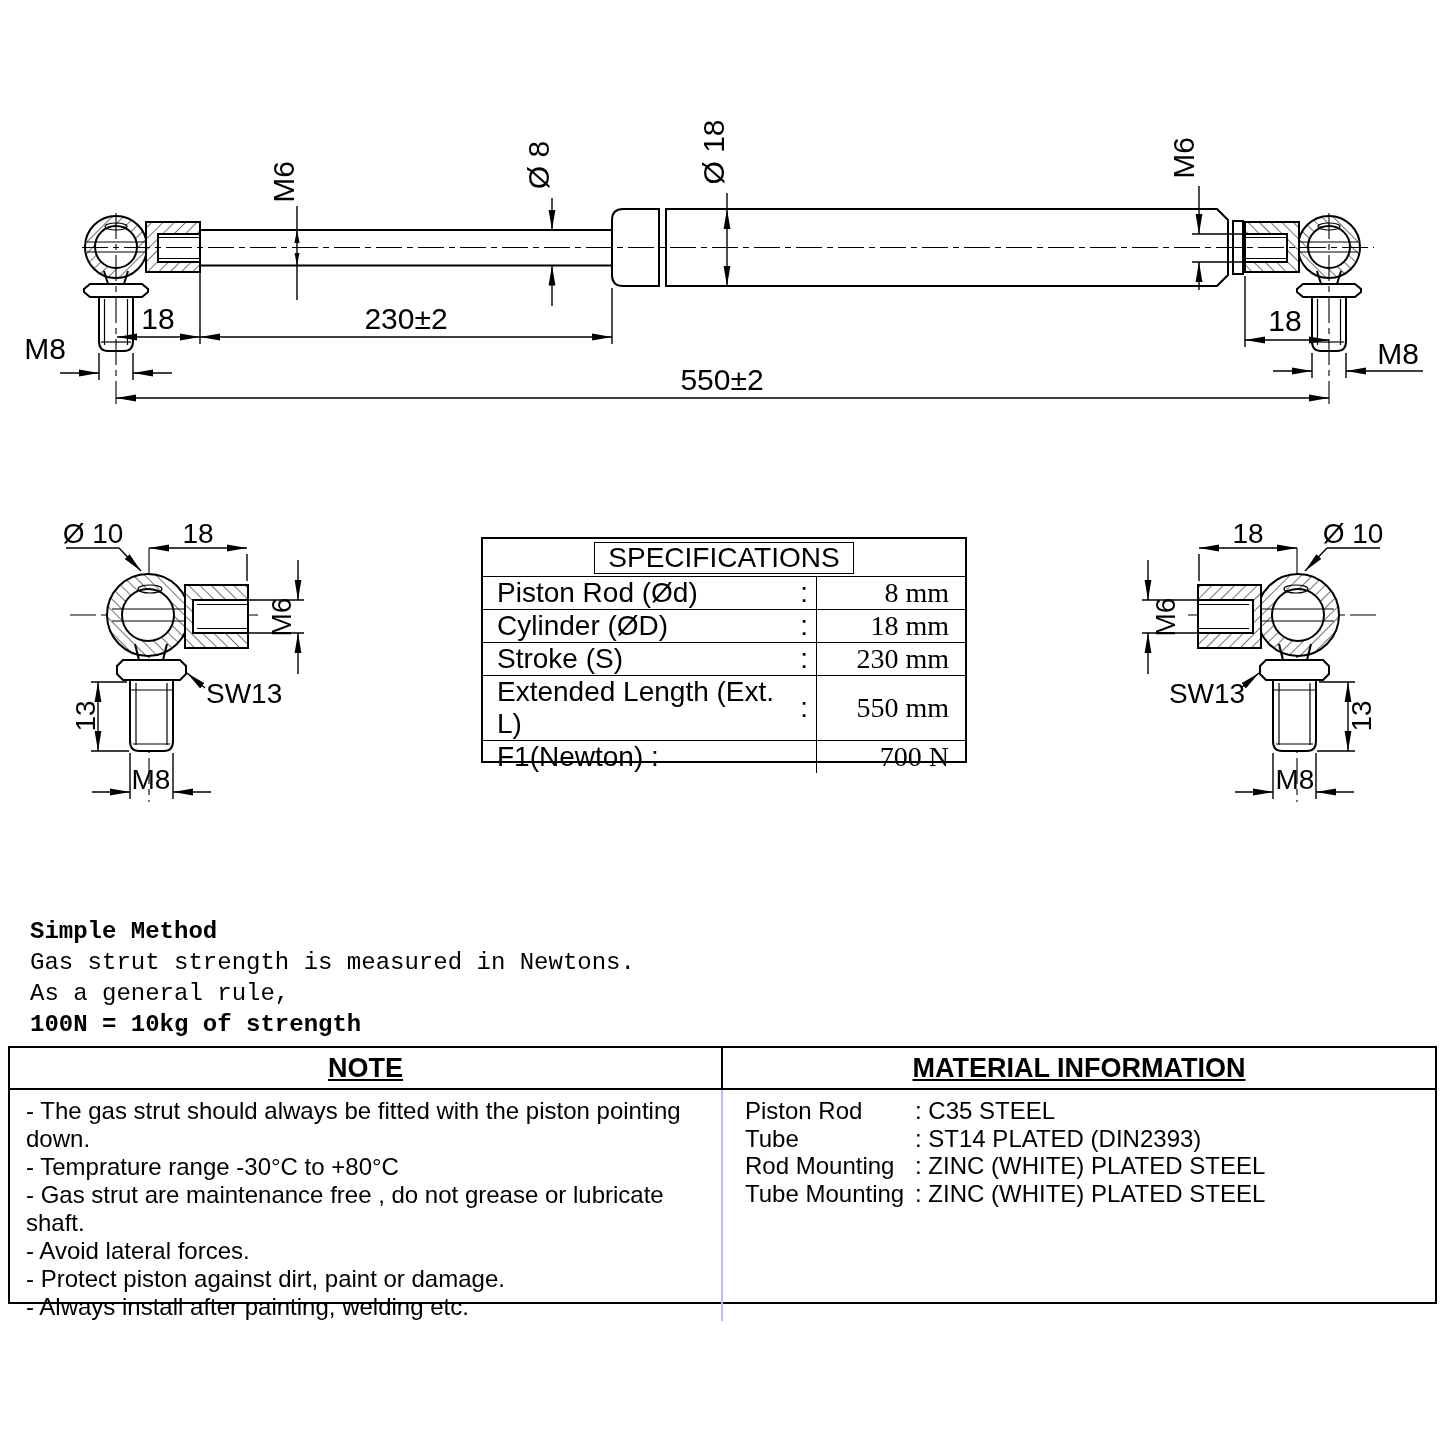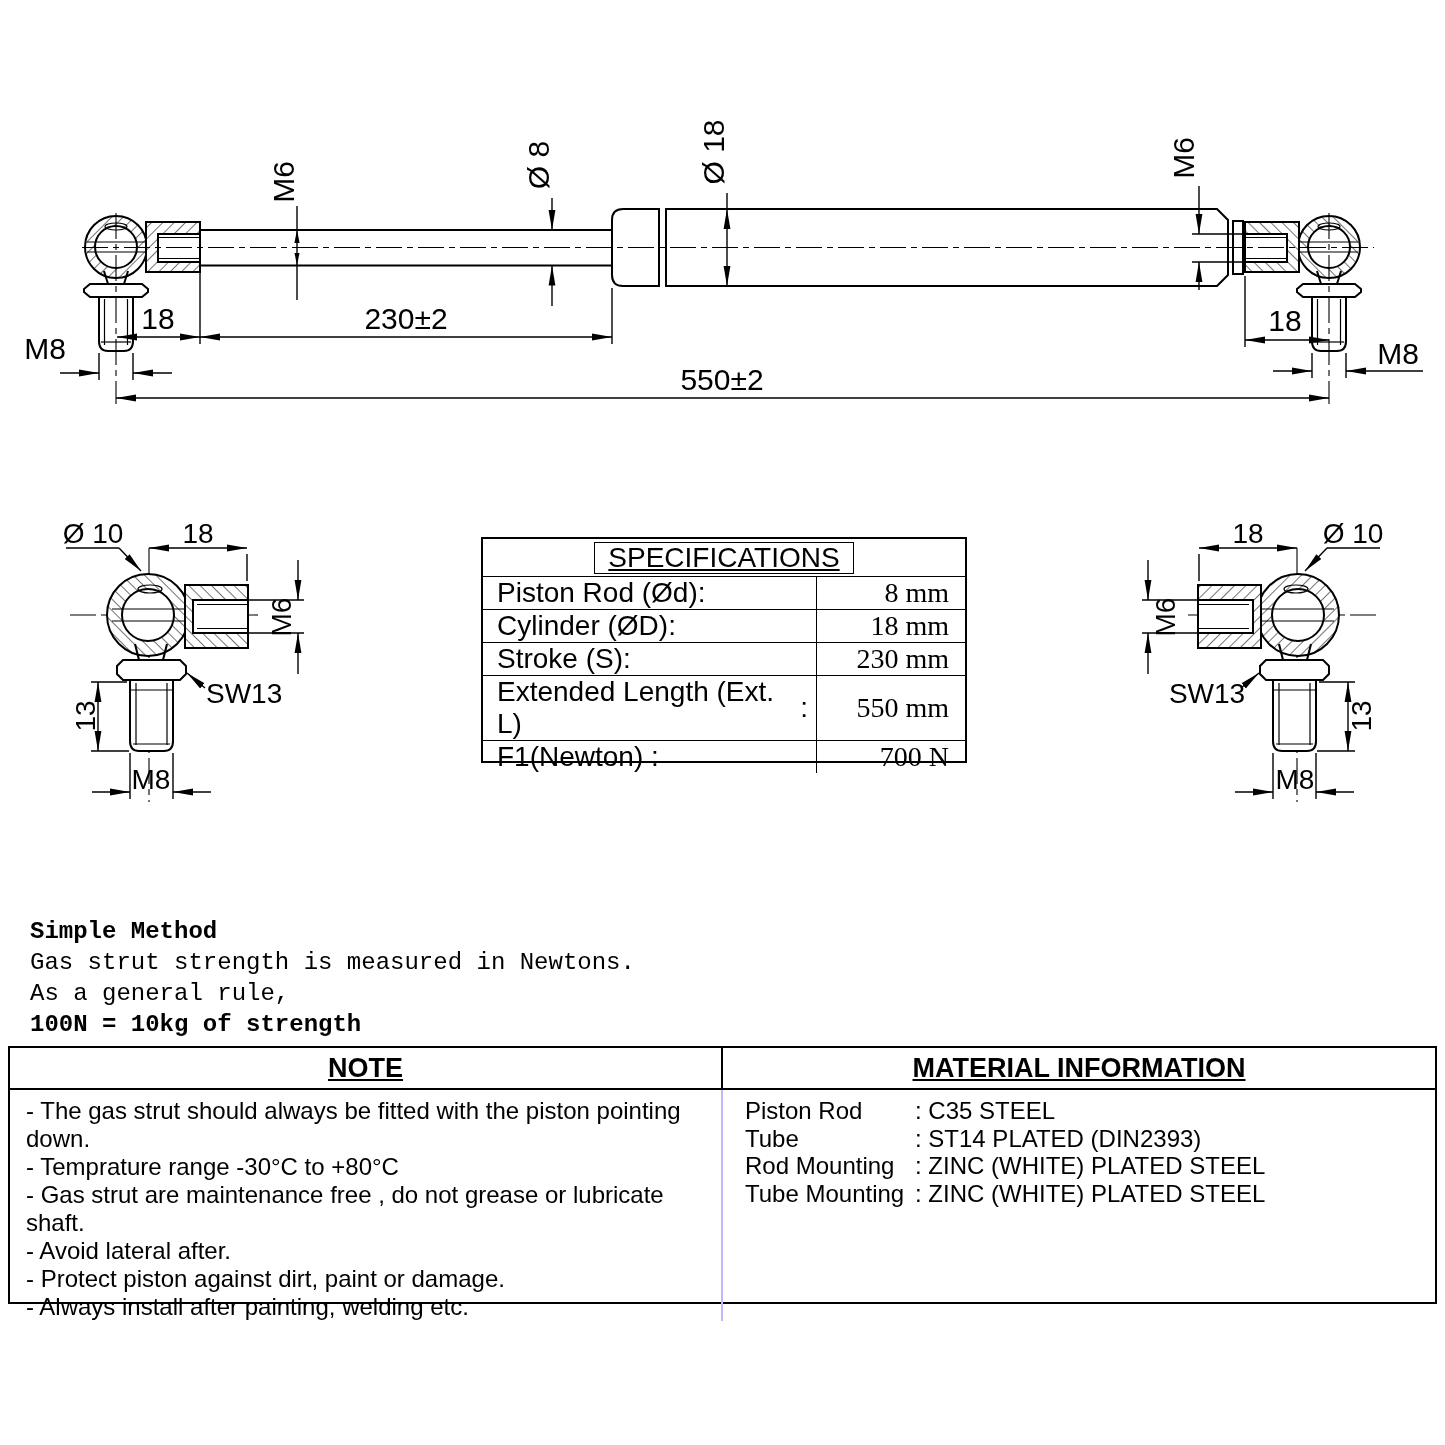--- a/index.html
+++ b/index.html
@@ -14,25 +14,25 @@
   .olf{stroke:#000;stroke-width:2;fill:#fff;}
   .dim{stroke:#000;stroke-width:1.4;fill:none;}
   .thin{stroke:#000;stroke-width:1.2;fill:none;}
   .cl{stroke:#000;stroke-width:1.1;fill:none;stroke-dasharray:26 5 6 5;}
 
   
   .spec{position:absolute;left:481px;top:537px;width:486px;height:226px;
         border:2px solid #000;box-sizing:border-box;display:flex;flex-direction:column;
         background:#fff;font-size:28px;}
   .spec-header{height:37px;display:flex;align-items:center;justify-content:center;flex:none;}
-  .spec-header span{border:1.5px solid #000;padding:0 13px;line-height:30px;text-decoration:underline;}
+  .spec-header span{border:1.5px solid #000;padding:0 13px;line-height:30px;}
   .spec-row{flex:1;display:flex;border-top:1.5px solid #000;align-items:center;}
   .spec-label{width:334px;box-sizing:border-box;border-right:1.5px solid #000;
               align-self:stretch;display:flex;align-items:center;
-              justify-content:flex-start;padding:0 8px 0 14px;}
+              justify-content:space-between;padding:0 8px 0 14px;}
   .spec-value{flex:1;text-align:right;padding-right:16px;font-family:Liberation Serif, serif;}
 
   
   .simple{position:absolute;left:30px;top:916px;font-size:24px;line-height:31px;font-family:Liberation Mono, monospace;}
   .b{font-weight:bold;}
 
   
   .bottom{position:absolute;left:8px;top:1046px;width:1429px;height:258px;
           border:2px solid #000;box-sizing:border-box;display:grid;
           grid-template-columns:713px 1fr;grid-template-rows:42px 1fr;background:#fff;}
@@ -261,21 +261,21 @@
 </div>
 
 <div class="bottom">
   <div class="bt-head l">NOTE</div>
   <div class="bt-head">MATERIAL INFORMATION</div>
 
   <div class="bt-body l">
     <div>- The gas strut should always be fitted with the piston pointing down.</div>
     <div>- Temprature range -30°C to +80°C</div>
     <div>- Gas strut are maintenance free , do not grease or lubricate shaft.</div>
-    <div>- Avoid lateral after.</div>
+    <div>- Avoid lateral forces.</div>
     <div>- Protect piston against dirt, paint or damage.</div>
     <div>- Always install after painting, welding etc.</div>
   </div>
 
   <div class="bt-body">
     <div class="mat-row">
       <span class="mat-label">Piston Rod</span>
       <span>: C35 STEEL</span>
     </div>
     <div class="mat-row">

